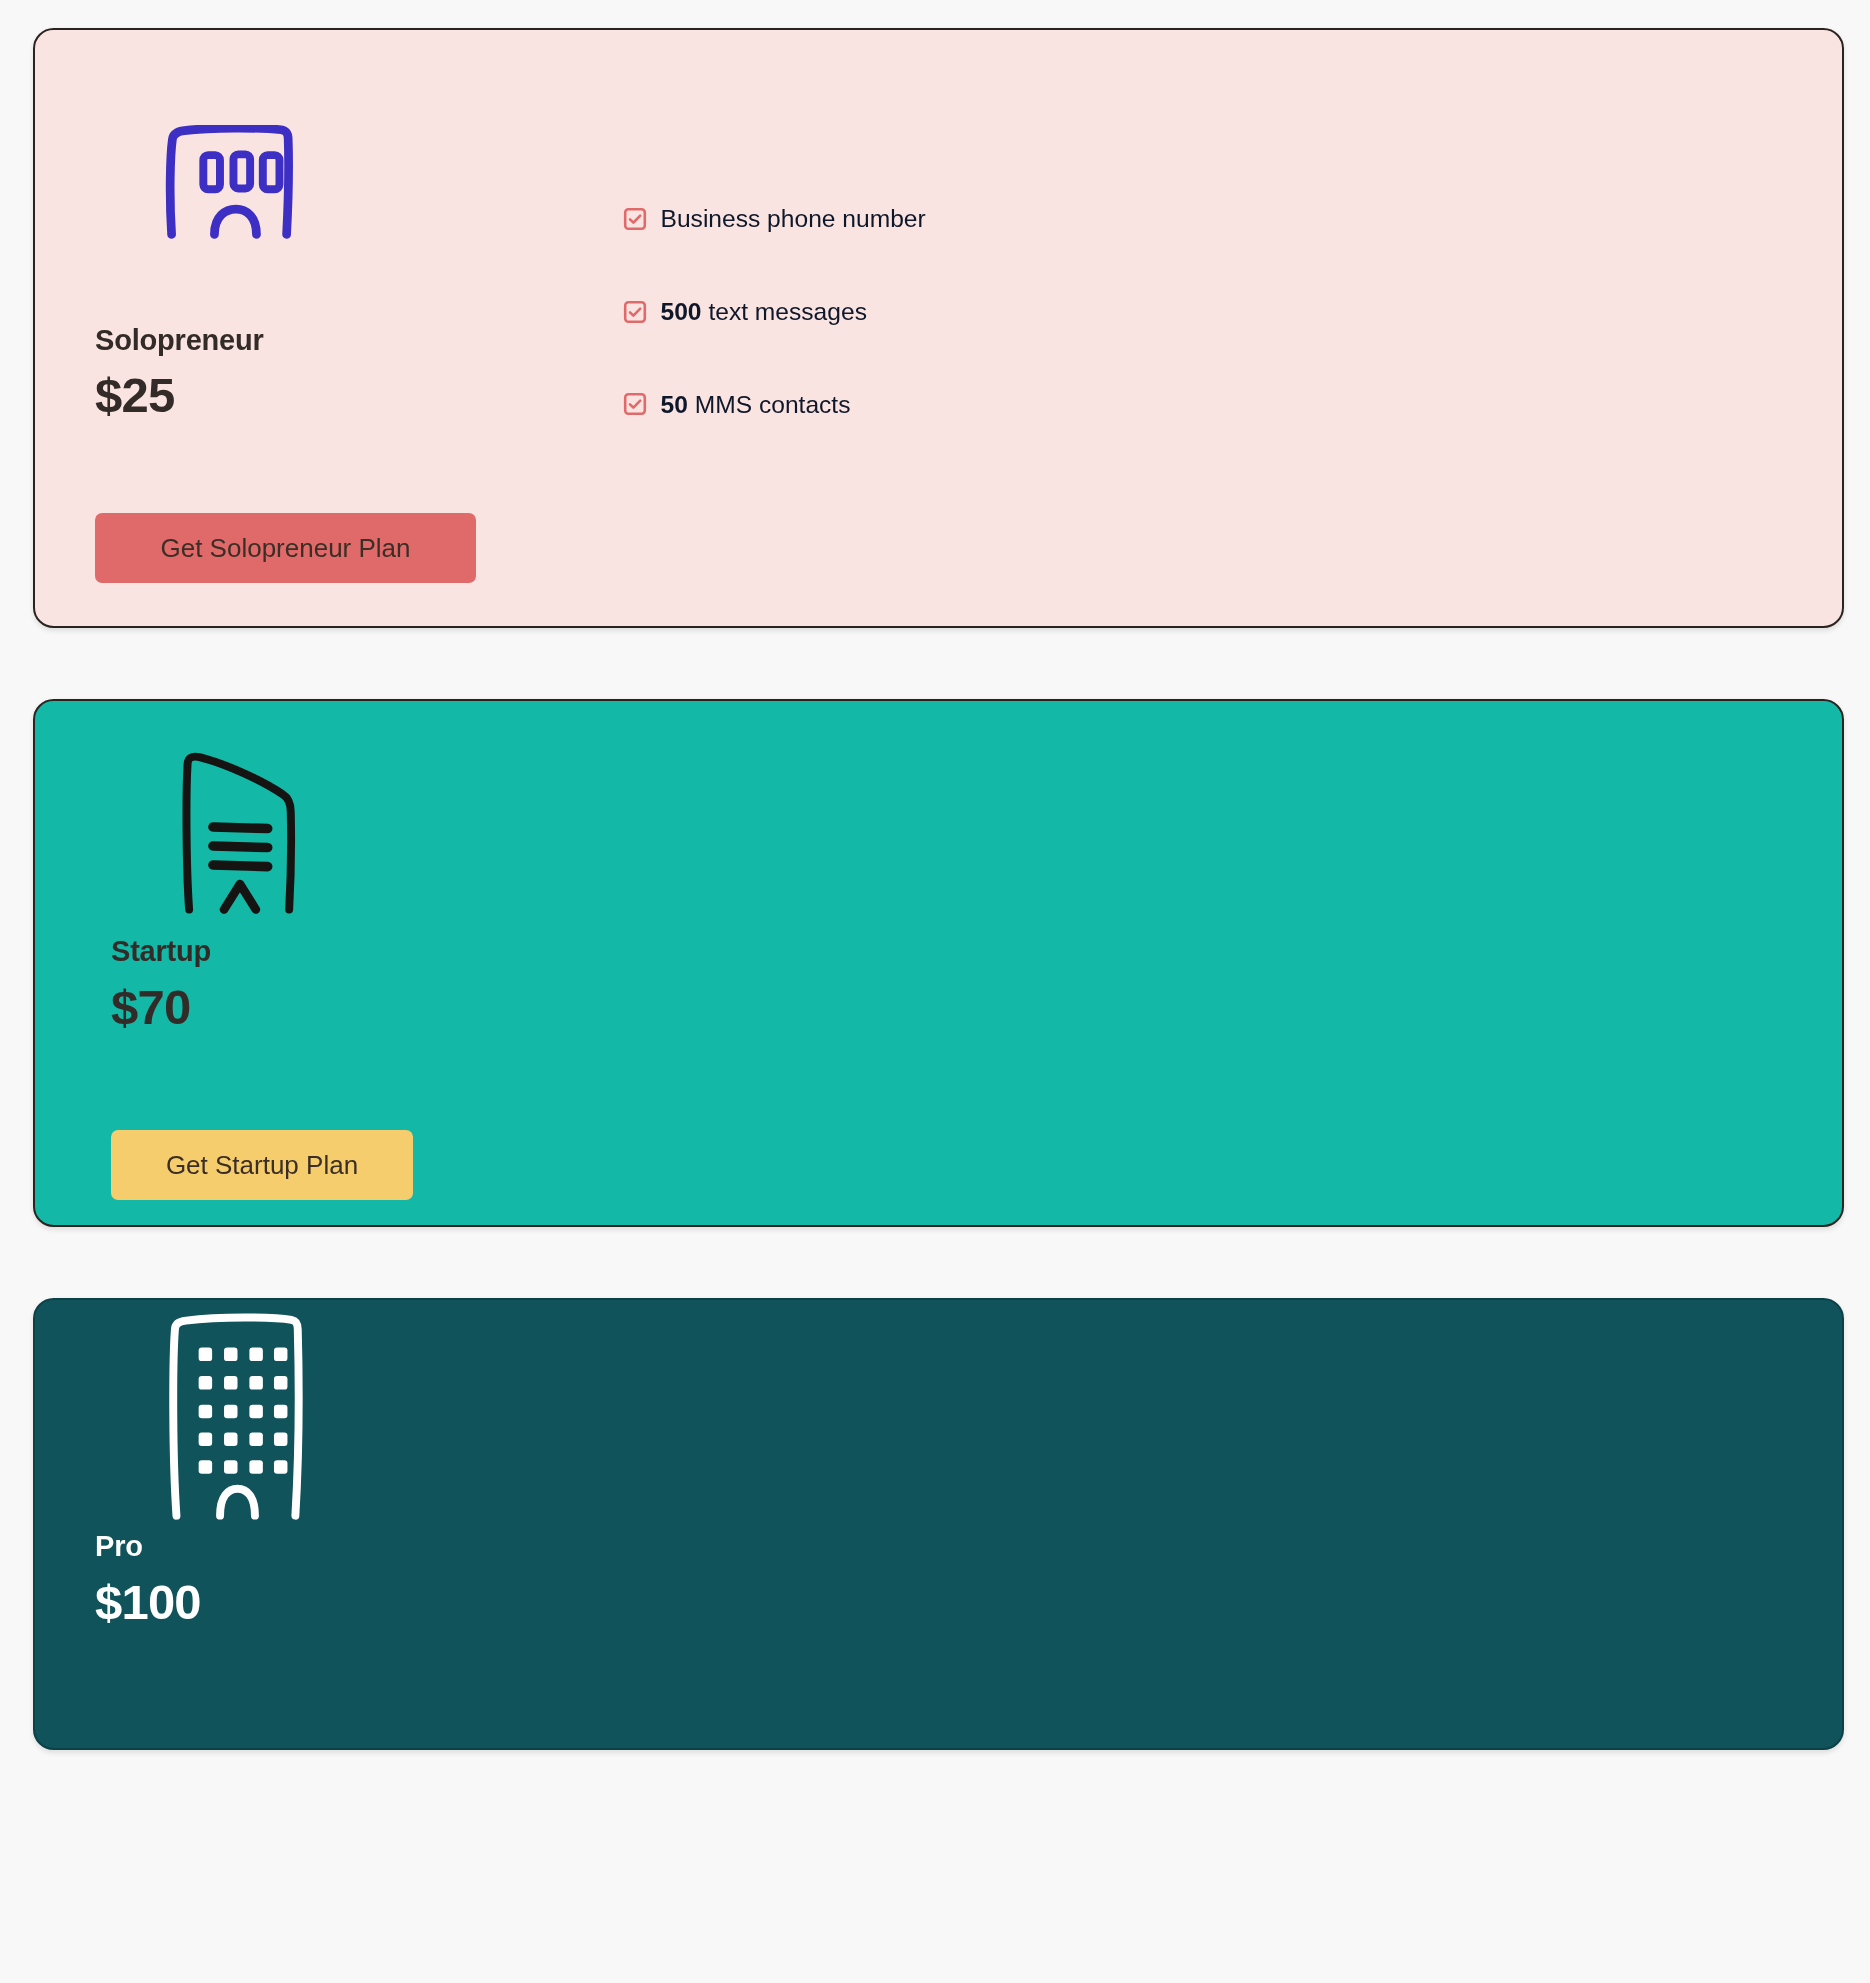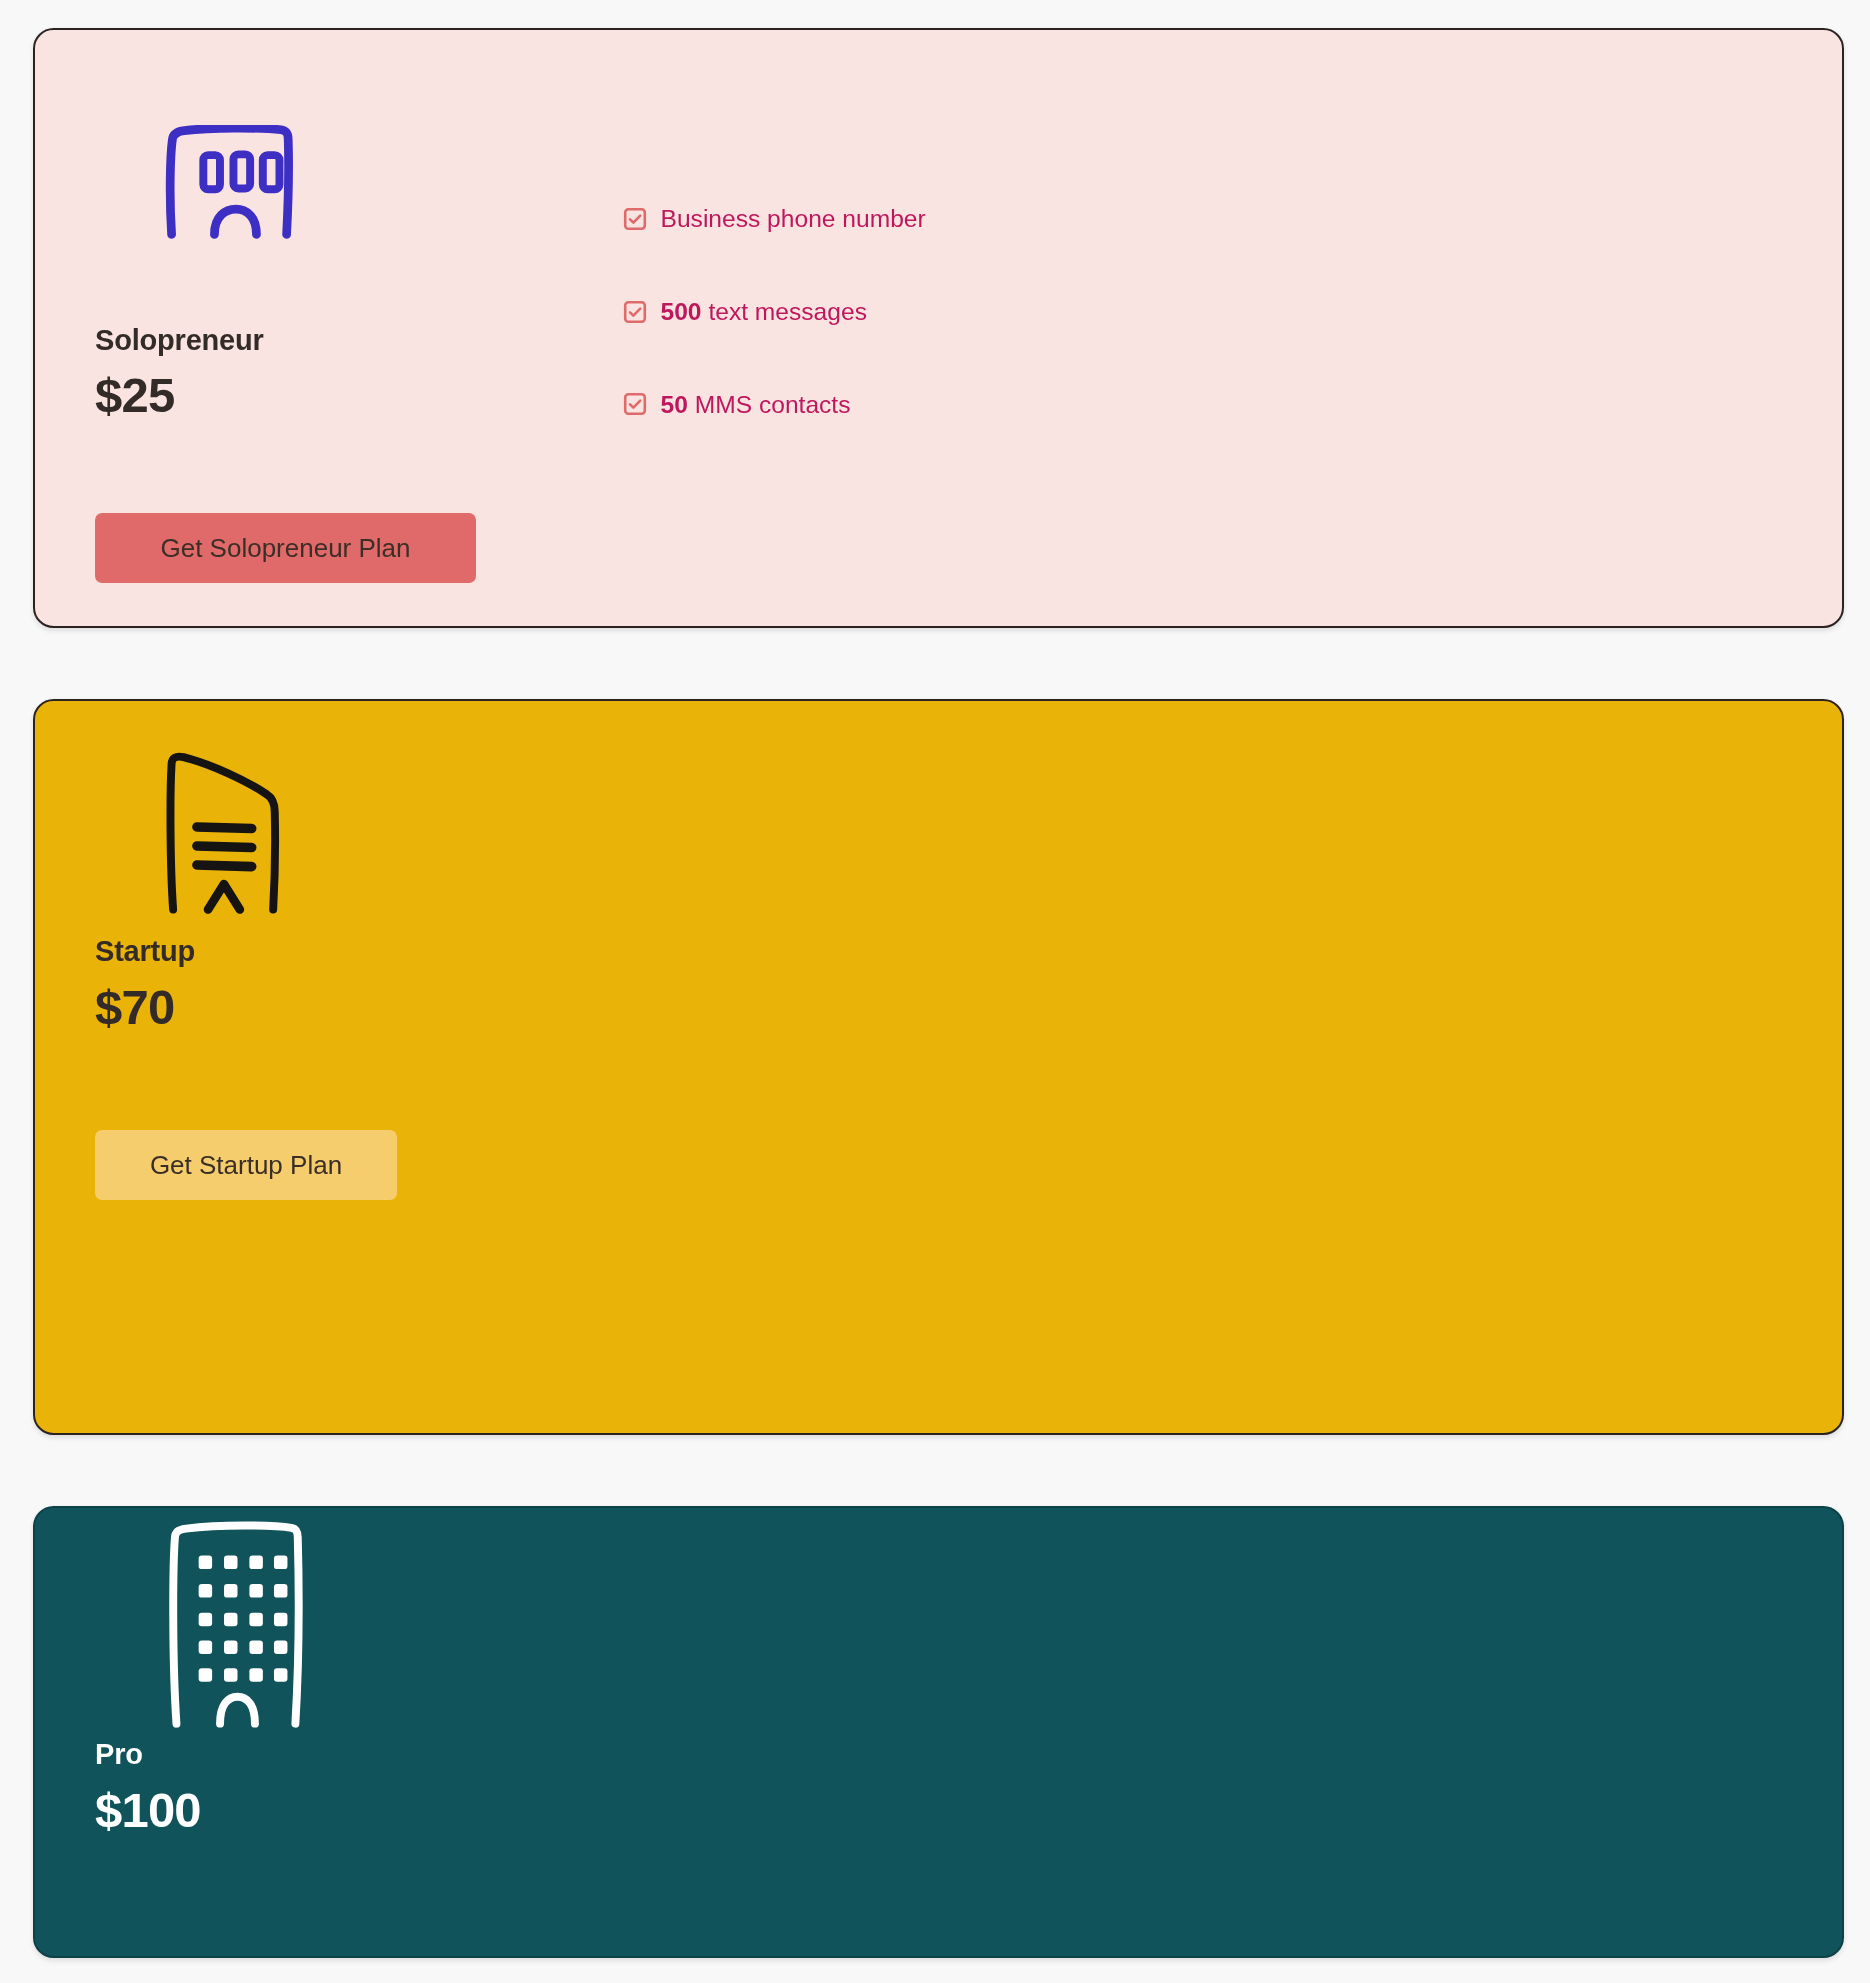--- a/index.html
+++ b/index.html
@@ -27,21 +27,21 @@
     border-radius: 20.6px;
     border: 2.4px solid #2b2320;
     box-shadow: 0 2.4px 5.6px rgba(0,0,0,0.10);
     display: flex;
     align-items: stretch;
     overflow: hidden;
   }
   .plan-card + .plan-card { margin-top: 71px; }
 
   .plan-card--solopreneur { height: 600px; background: #fae4e1; }
-  .plan-card--startup     { height: 736px; background: #eab308; }
+  .plan-card--startup     { height: 528px; background: #14b8a6; padding-left: 16px; }
   .plan-card--pro         { height: 452px; background: #10535a; border-color: #0c4148; }
 
   
   .plan-left {
     width: 572px;
     flex: 0 0 572px;
     position: relative;
     padding: 0 0 0 60px;
   }
 
@@ -116,21 +116,21 @@
     display: flex;
     align-items: flex-start;
     gap: 13.5px;
   }
   .feature-col--primary   .feature-row + .feature-row { margin-top: 65px; }
   .feature-col--secondary .feature-row + .feature-row { margin-top: 60px; }
 
   .check-icon { flex: 0 0 auto; display: block; margin-top: 0.8px; }
 
   .feature-text {
-    color: #be185d;
+    color: #0f172a;
     line-height: 1.05;
     white-space: nowrap;
   }
   .feature-col--primary .feature-text   { font-size: 24.6px; font-weight: bold; }
   .feature-col--secondary .feature-text { font-size: 24px; font-weight: normal; }
   .feature-text .unit { font-weight: normal; }
 
   
   .plan-card--solopreneur .feature-col--primary   { top: 176px; }
   .plan-card--solopreneur .feature-col--secondary { top: 213px; }

